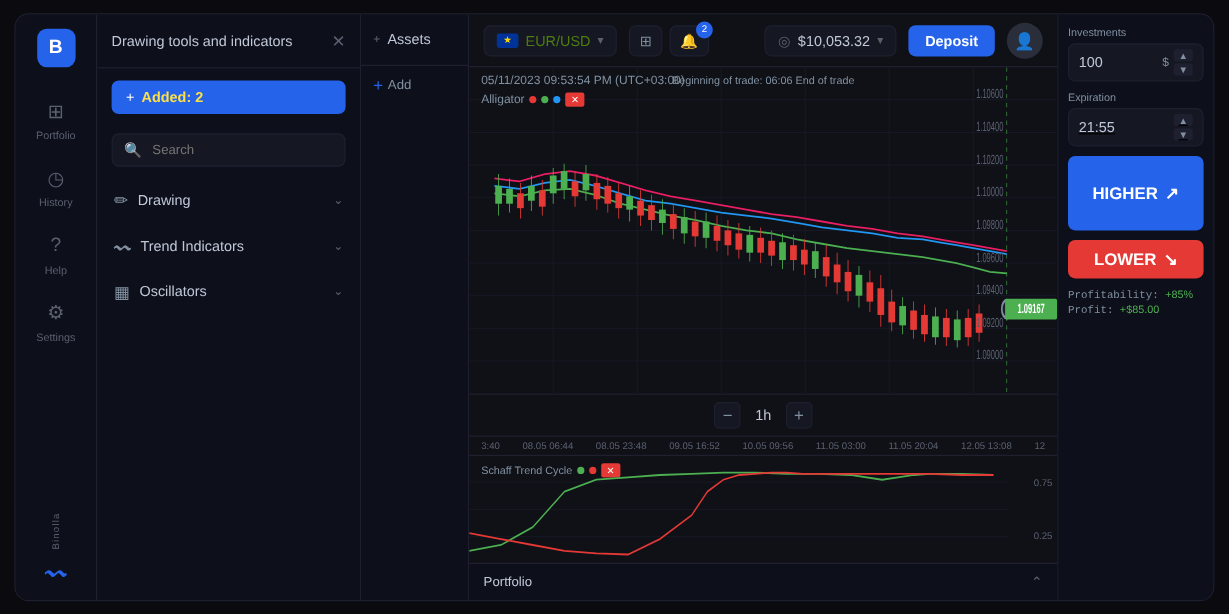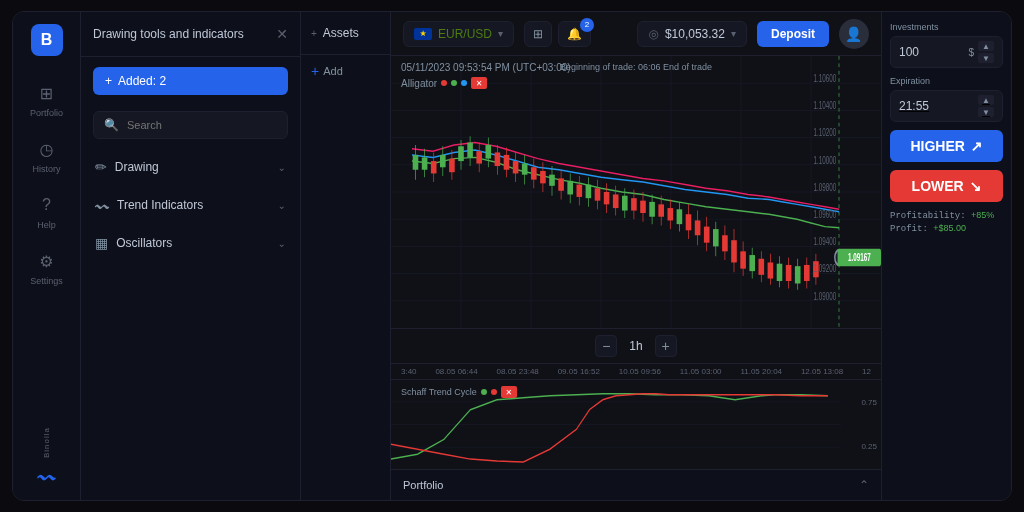--- a/index.html
+++ b/index.html
@@ -123,23 +123,23 @@
       display: flex;
       align-items: center;
       gap: 6px;
       cursor: pointer;
     }
     .added-badge .badge-icon {
       color: white;
       font-size: 12px;
     }
     .added-text {
-      color: #ffffff;
+      color: #fde047;
       font-size: 12px;
-      font-weight: 400;
+      font-weight: 700;
     }
     .search-box {
       margin: 6px 12px 10px;
       background: #151822;
       border: 1px solid #1e2030;
       border-radius: 6px;
       display: flex;
       align-items: center;
       padding: 6px 10px;
       gap: 8px;
@@ -477,21 +477,21 @@
     .expiry-time { color: #c0c8d8; font-size: 12px; font-weight: 500; }
     .expiry-stepper {
       display: flex;
       flex-direction: column;
       gap: 2px;
     }
     .higher-btn {
       background: #2563eb;
       border: none;
       border-radius: 6px;
-      padding: 8px 0;
+      padding: 23px 0;
       width: 100%;
       color: white;
       font-size: 14px;
       font-weight: 700;
       cursor: pointer;
       display: flex;
       align-items: center;
       justify-content: center;
       gap: 6px;
     }

